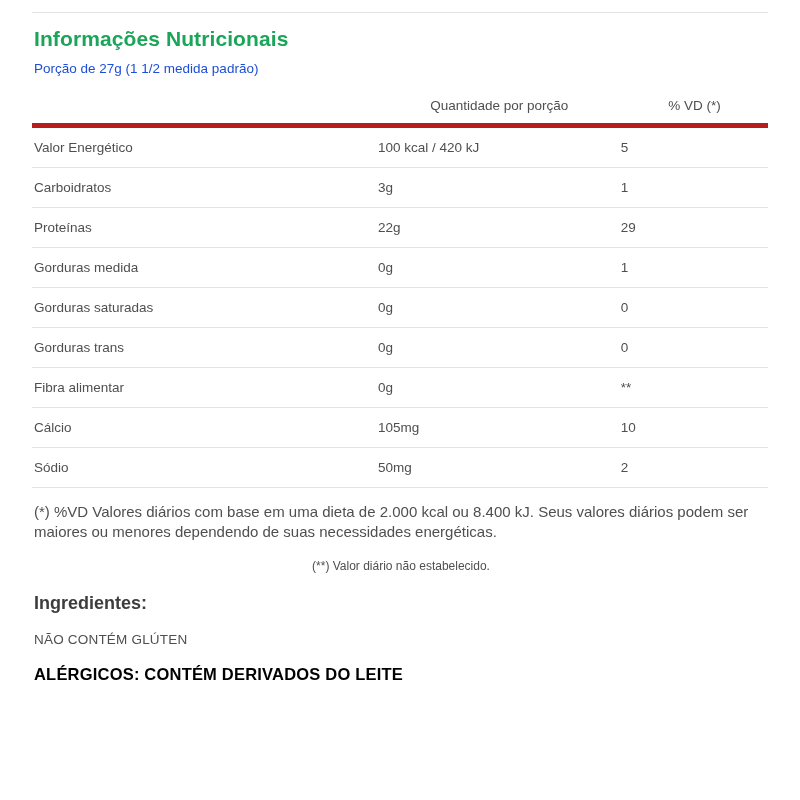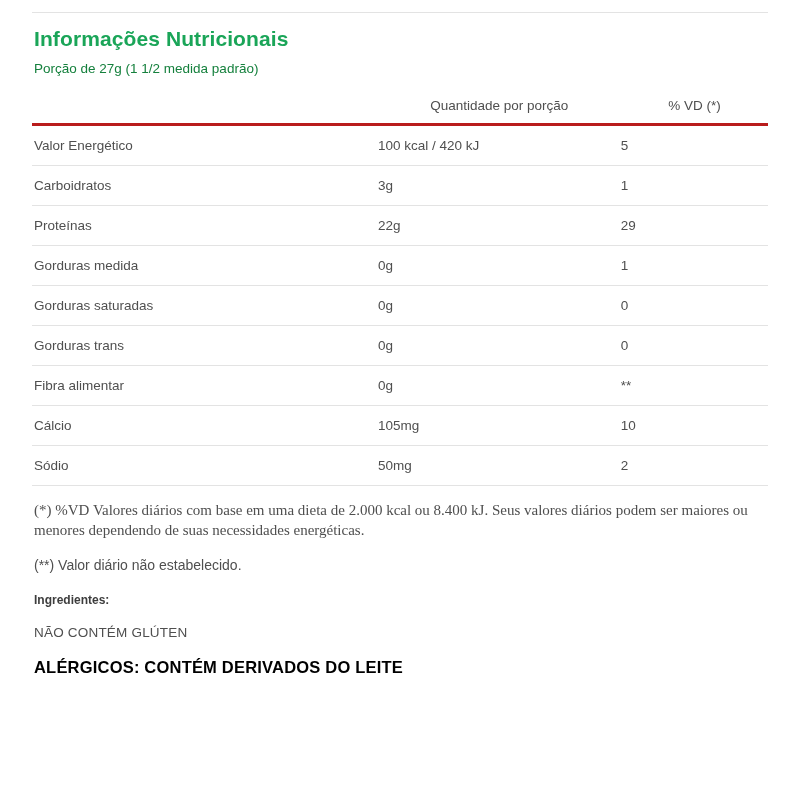--- a/index.html
+++ b/index.html
@@ -28,36 +28,36 @@
   }
   .title {
     color: #1aa558;
     font-size: 21px;
     font-weight: bold;
     margin: 14px 0 0 2px;
     letter-spacing: 0.1px;
   }
   .portion {
     font-size: 13.5px;
-    color: #15803d;
+    color: #1d4ed8;
     margin: 10px 0 12px 2px;
   }
   table.nutri {
     width: 100%;
     border-collapse: collapse;
     margin-top: 16px;
     font-size: 13.5px;
     color: #4f4f4f;
   }
   table.nutri th {
     font-weight: normal;
     font-size: 13.5px;
     color: #4f4f4f;
     padding: 6px 0 10px 0;
-    border-bottom: 3px solid #b91c1c;
+    border-bottom: 5px solid #b91c1c;
     text-align: center;
   }
   table.nutri th.c-name {
     text-align: left;
     padding-left: 2px;
     width: 47%;
   }
   table.nutri th.c-amount {
     width: 33%;
   }
@@ -73,29 +73,29 @@
   table.nutri td.c-name {
     text-align: left;
     padding-left: 2px;
     margin-left: 46px;
   }
   .note-main {
     font-size: 15px;
     color: #4f4f4f;
     line-height: 1.35;
     margin: 14px 0 0 2px;
-    font-family: Liberation Serif, serif;
   }
   .note-sub {
-    font-size: 14px;
+    font-size: 12px;
     color: #4f4f4f;
     margin: 16px 0 0 2px;
+    text-align: center;
   }
   .ingredients-title {
-    font-size: 12px;
+    font-size: 18px;
     font-weight: bold;
     color: #3d3d3d;
     margin: 20px 0 0 2px;
   }
   .ingredients-body {
     font-size: 12.5px;
     color: #4f4f4f;
     line-height: 1.25;
     margin: 7px 0 0 6px;
     text-align: justify;

